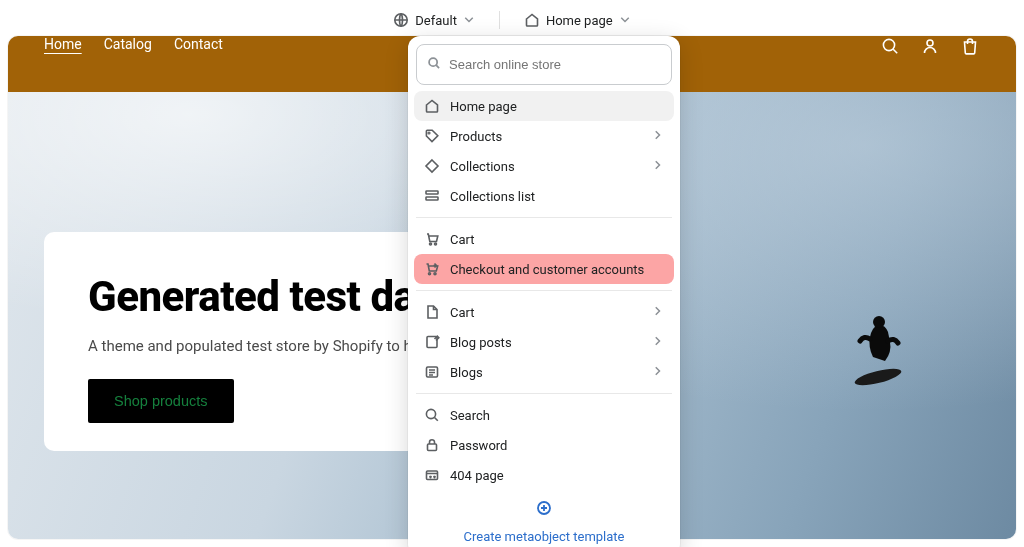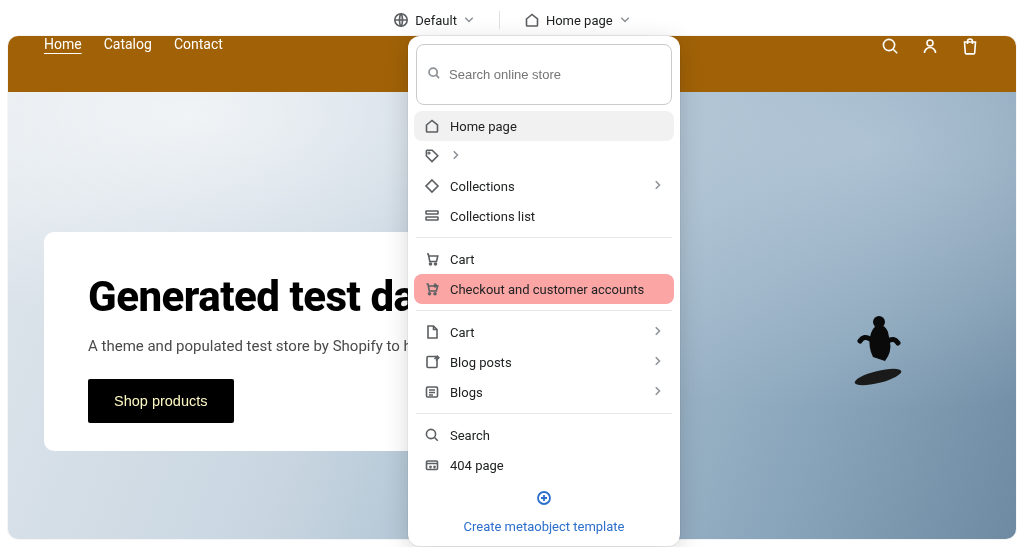--- a/index.html
+++ b/index.html
@@ -70,39 +70,39 @@
     left: 36px; top: 140px;
     width: 590px;
     background: #fff;
     border-radius: 10px;
     padding: 40px 44px 28px;
   }
   .card h1 { font-size: 42px; font-weight: 800; color:#000; letter-spacing:-0.5px; }
   .card p { margin-top: 16px; font-size: 15px; color:#4a4a4a; }
   .card button {
     margin-top: 24px;
-    background:#000; color:#fef9c3; border:none;
+    background:#000; color:#15803d; border:none;
     padding: 14px 26px; font-size: 14.5px; font-weight:500;
     border-radius:2px; cursor:pointer;
   }
 
   .dropdown {
     position: absolute;
     left: 408px; top: 36px;
     width: 272px;
     background: #fff;
     border-radius: 12px;
     box-shadow: 0 6px 24px rgba(0,0,0,0.16), 0 0 0 1px rgba(0,0,0,0.04);
     padding: 6px;
     z-index: 100;
   }
   .search-wrap {
     display:flex; align-items:center;
     border: 1px solid #c9cccf; border-radius: 8px;
-    padding: 20px 10px; margin: 2px 2px 6px;
+    padding: 10px 10px; margin: 2px 2px 6px;
   }
   .search-wrap svg { width:14px; height:14px; stroke:#8c9196; fill:none; stroke-width:2; }
   .search-wrap input {
     flex:1; border:none; outline:none;
     font-size: 13px; color:#202223; margin-left:8px;
     background:transparent;
   }
   .menu { display:flex; flex-direction:column; }
   .mitem {
     display:flex; align-items:center;
@@ -287,20 +287,21 @@
           </svg>
         </span>
         <span class="label">Home page</span>
       </div>
       <div class="mitem">
         <span class="micon">
           <svg viewBox="0 0 16 16">
             <use href="#i-tag"></use>
           </svg>
         </span>
+        <span class="label">Products</span>
         <span class="arrow"><svg viewBox="0 0 16 16">
             <use href="#i-chev-right"></use>
           </svg></span>
       </div>
       <div class="mitem">
         <span class="micon">
           <svg viewBox="0 0 16 16">
             <use href="#i-diamond"></use>
           </svg>
         </span>
@@ -369,20 +370,28 @@
           </svg></span>
       </div>
       <div class="msep"></div>
       <div class="mitem">
         <span class="micon">
           <svg viewBox="0 0 16 16">
             <use href="#i-search"></use>
           </svg>
         </span>
         <span class="label">Search</span>
+      </div>
+      <div class="mitem">
+        <span class="micon">
+          <svg viewBox="0 0 16 16">
+            <use href="#i-lock"></use>
+          </svg>
+        </span>
+        <span class="label">Password</span>
       </div>
       <div class="mitem">
         <span class="micon">
           <svg viewBox="0 0 16 16">
             <use href="#i-404"></use>
           </svg>
         </span>
         <span class="label">404 page</span>
       </div>
     </div>

